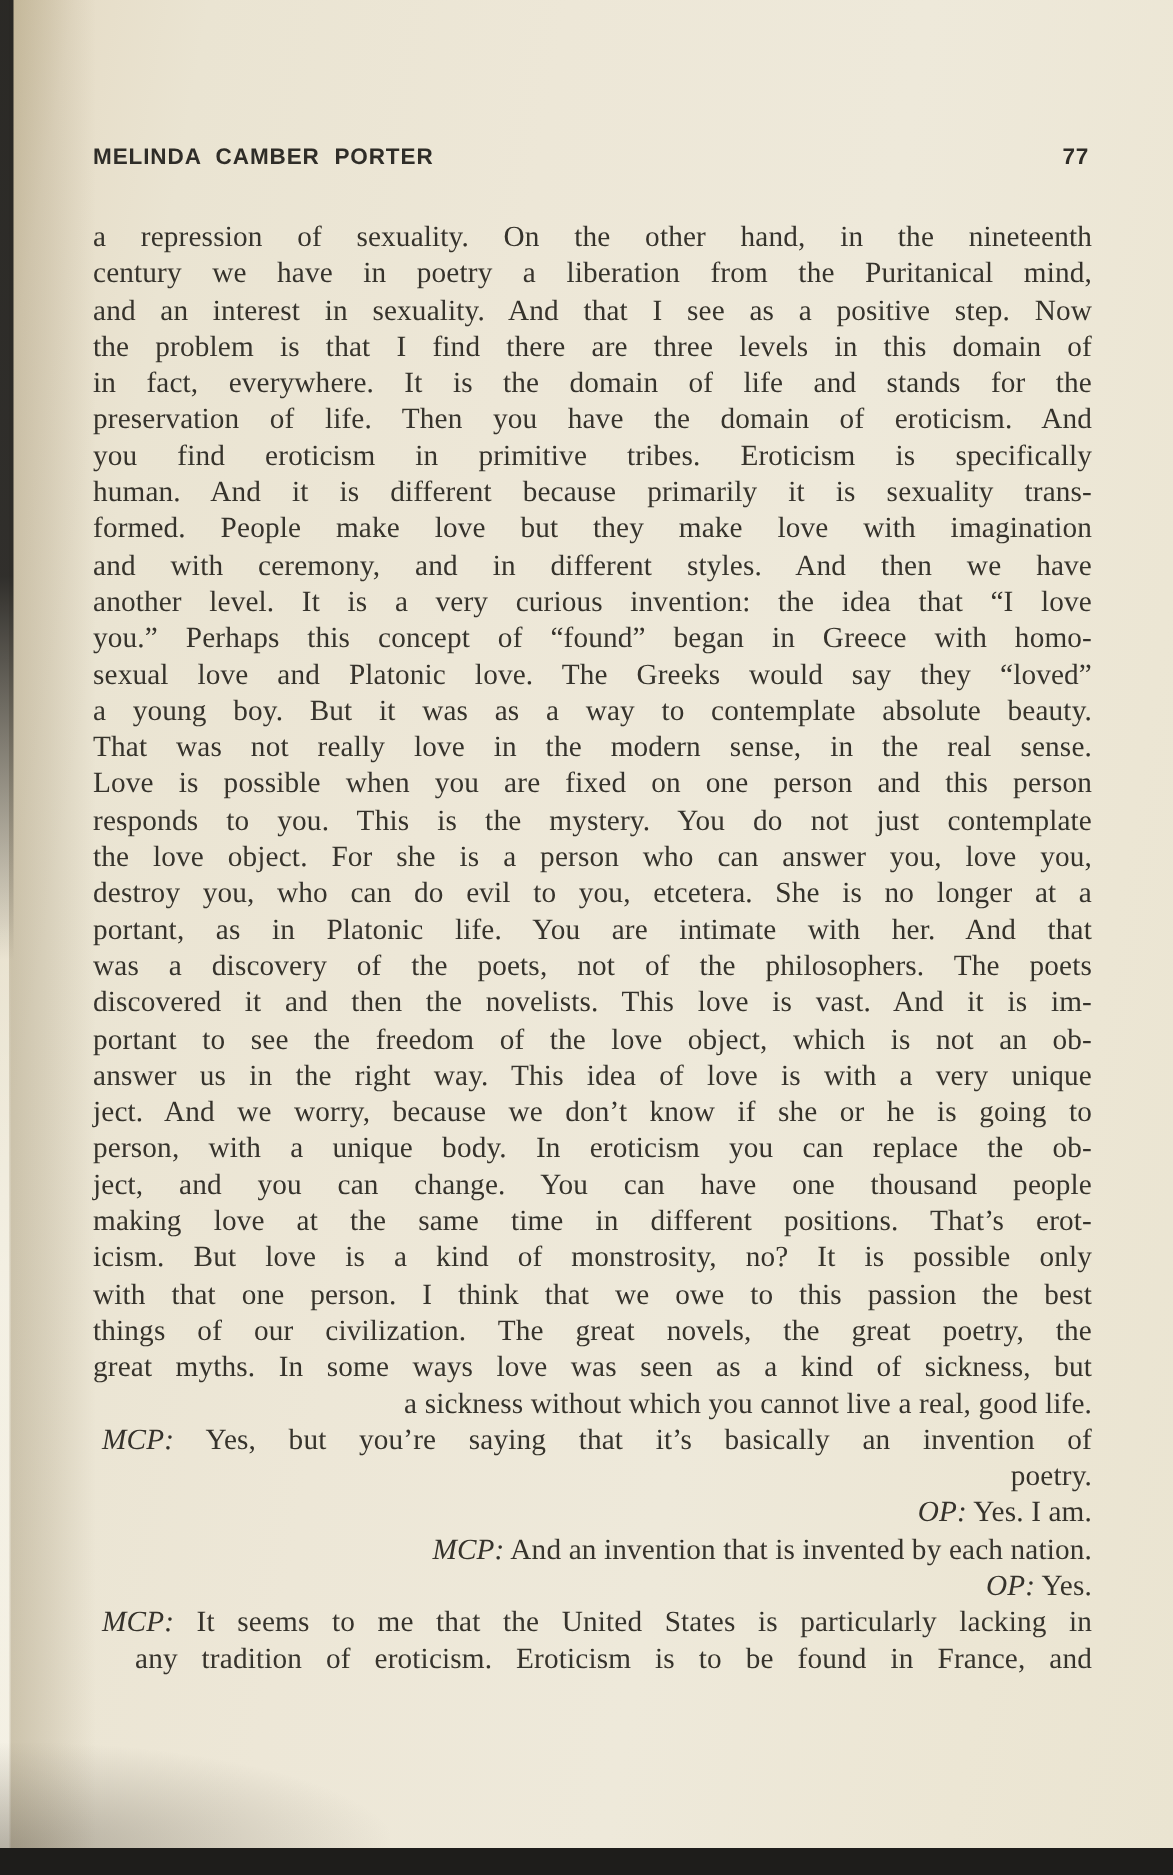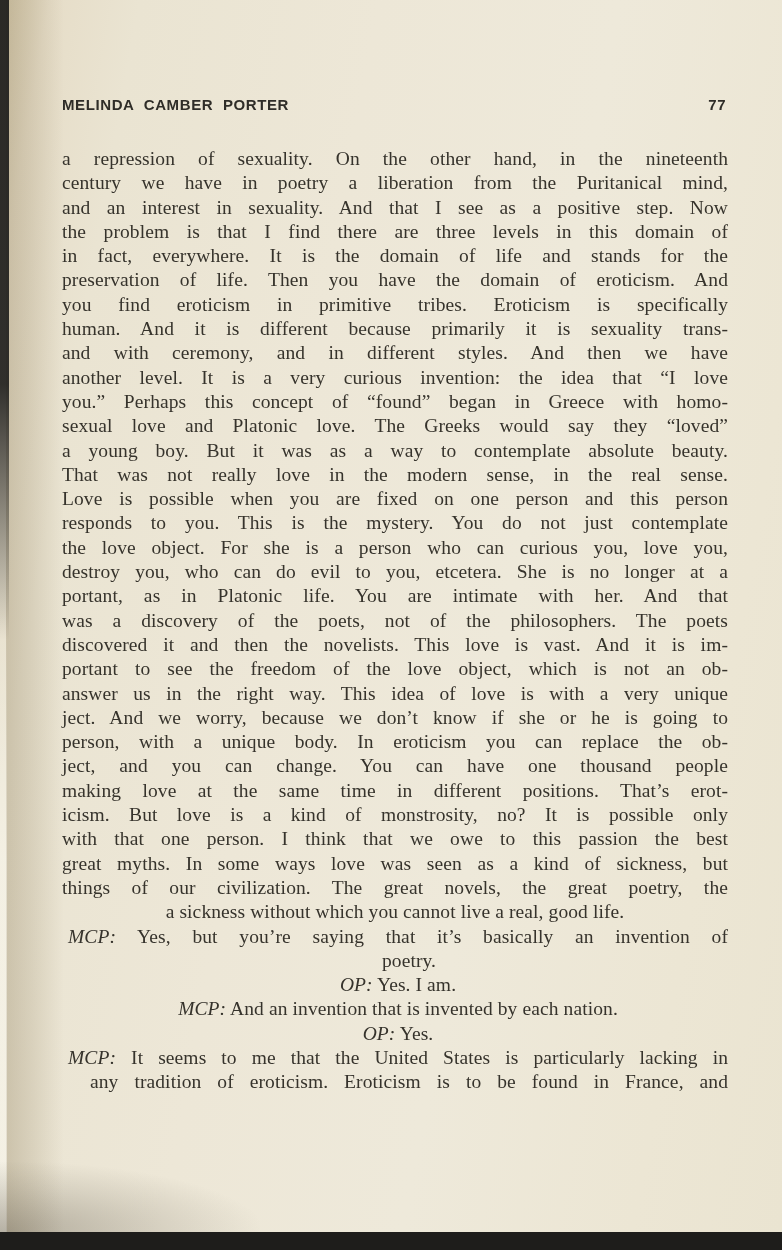--- a/index.html
+++ b/index.html
@@ -63,21 +63,21 @@
   .author { letter-spacing: 0.6px; word-spacing: 5px; }
   .pageno { letter-spacing: 0.5px; }
   
   .text-block {
     position: absolute; top: 147px; left: 62px; right: 54px;
   }
   .line {
     font-size: 19.5px;
     line-height: 24.3px;
     color: #36332c;
-    text-align: center;
+    text-align: right;
     letter-spacing: 0.1px;
   }
   .line.j {
     text-align: justify;
     text-align-last: justify;
   }
   .line.ind { padding-left: 28px; }
   .line.sp  { text-indent: -7px; padding-left: 13px; }
   .speaker  { font-style: italic; }
 </style>
@@ -97,43 +97,44 @@
 
   <div class="text-block">
       <div class="line j">a repression of sexuality. On the other hand, in the nineteenth</div>
       <div class="line j">century we have in poetry a liberation from the Puritanical mind,</div>
       <div class="line j">and an interest in sexuality. And that I see as a positive step. Now</div>
       <div class="line j">the problem is that I find there are three levels in this domain of</div>
       <div class="line j">in fact, everywhere. It is the domain of life and stands for the</div>
       <div class="line j">preservation of life. Then you have the domain of eroticism. And</div>
       <div class="line j">you find eroticism in primitive tribes. Eroticism is specifically</div>
       <div class="line j">human. And it is different because primarily it is sexuality trans-</div>
+      <div class="line j">formed. People make love but they make love with imagination</div>
       <div class="line j">and with ceremony, and in different styles. And then we have</div>
       <div class="line j">another level. It is a very curious invention: the idea that “I love</div>
       <div class="line j">you.” Perhaps this concept of “found” began in Greece with homo-</div>
       <div class="line j">sexual love and Platonic love. The Greeks would say they “loved”</div>
       <div class="line j">a young boy. But it was as a way to contemplate absolute beauty.</div>
       <div class="line j">That was not really love in the modern sense, in the real sense.</div>
       <div class="line j">Love is possible when you are fixed on one person and this person</div>
       <div class="line j">responds to you. This is the mystery. You do not just contemplate</div>
-      <div class="line j">the love object. For she is a person who can curious you, love you,</div>
+      <div class="line j">the love object. For she is a person who can answer you, love you,</div>
       <div class="line j">destroy you, who can do evil to you, etcetera. She is no longer at a</div>
       <div class="line j">portant, as in Platonic life. You are intimate with her. And that</div>
       <div class="line j">was a discovery of the poets, not of the philosophers. The poets</div>
       <div class="line j">discovered it and then the novelists. This love is vast. And it is im-</div>
       <div class="line j">portant to see the freedom of the love object, which is not an ob-</div>
       <div class="line j">answer us in the right way. This idea of love is with a very unique</div>
       <div class="line j">ject. And we worry, because we don’t know if she or he is going to</div>
       <div class="line j">person, with a unique body. In eroticism you can replace the ob-</div>
       <div class="line j">ject, and you can change. You can have one thousand people</div>
       <div class="line j">making love at the same time in different positions. That’s erot-</div>
       <div class="line j">icism. But love is a kind of monstrosity, no? It is possible only</div>
       <div class="line j">with that one person. I think that we owe to this passion the best</div>
+      <div class="line j">things of our civilization. The great novels, the great poetry, the</div>
       <div class="line j">great myths. In some ways love was seen as a kind of sickness, but</div>
-      <div class="line j">things of our civilization. The great novels, the great poetry, the</div>
       <div class="line">a sickness without which you cannot live a real, good life.</div>
       <div class="line j sp"><span class="speaker">MCP:</span> Yes, but you’re saying that it’s basically an invention of</div>
       <div class="line ind">poetry.</div>
       <div class="line sp"><span class="speaker">OP:</span> Yes. I am.</div>
       <div class="line sp"><span class="speaker">MCP:</span> And an invention that is invented by each nation.</div>
       <div class="line sp"><span class="speaker">OP:</span> Yes.</div>
       <div class="line j sp"><span class="speaker">MCP:</span> It seems to me that the United States is particularly lacking in</div>
       <div class="line j ind">any tradition of eroticism. Eroticism is to be found in France, and</div>
     </div>
 </div>

